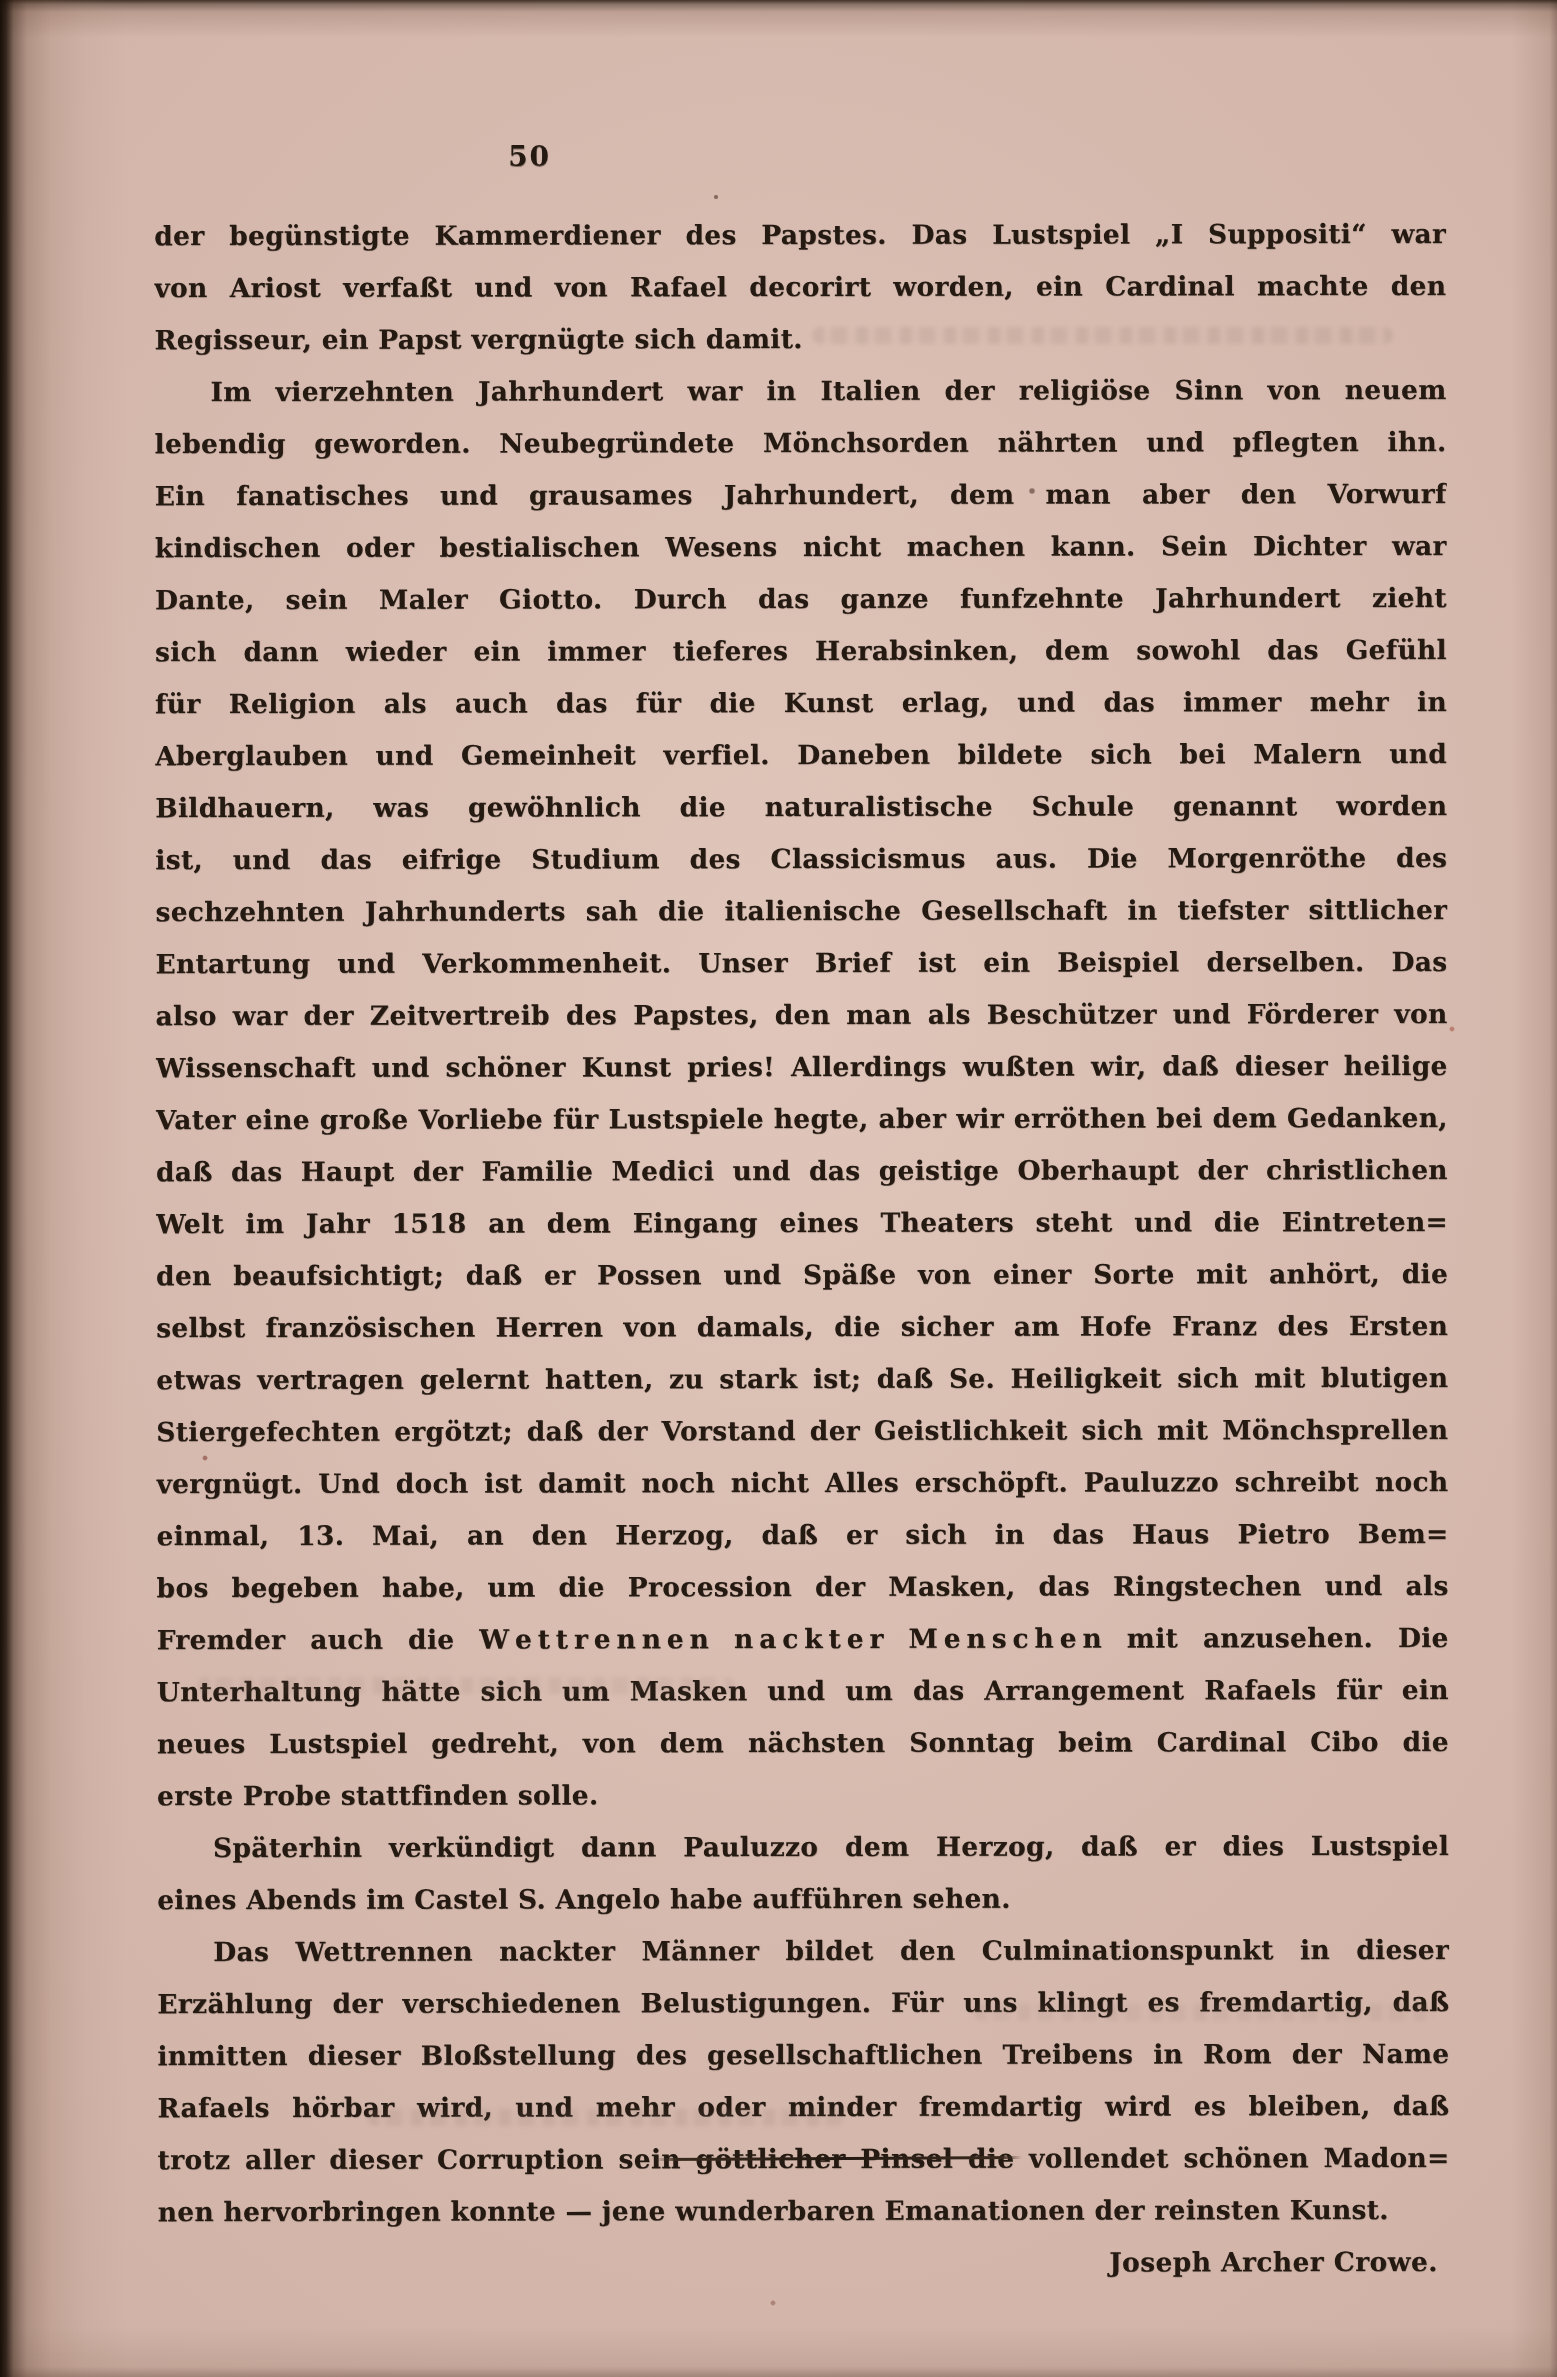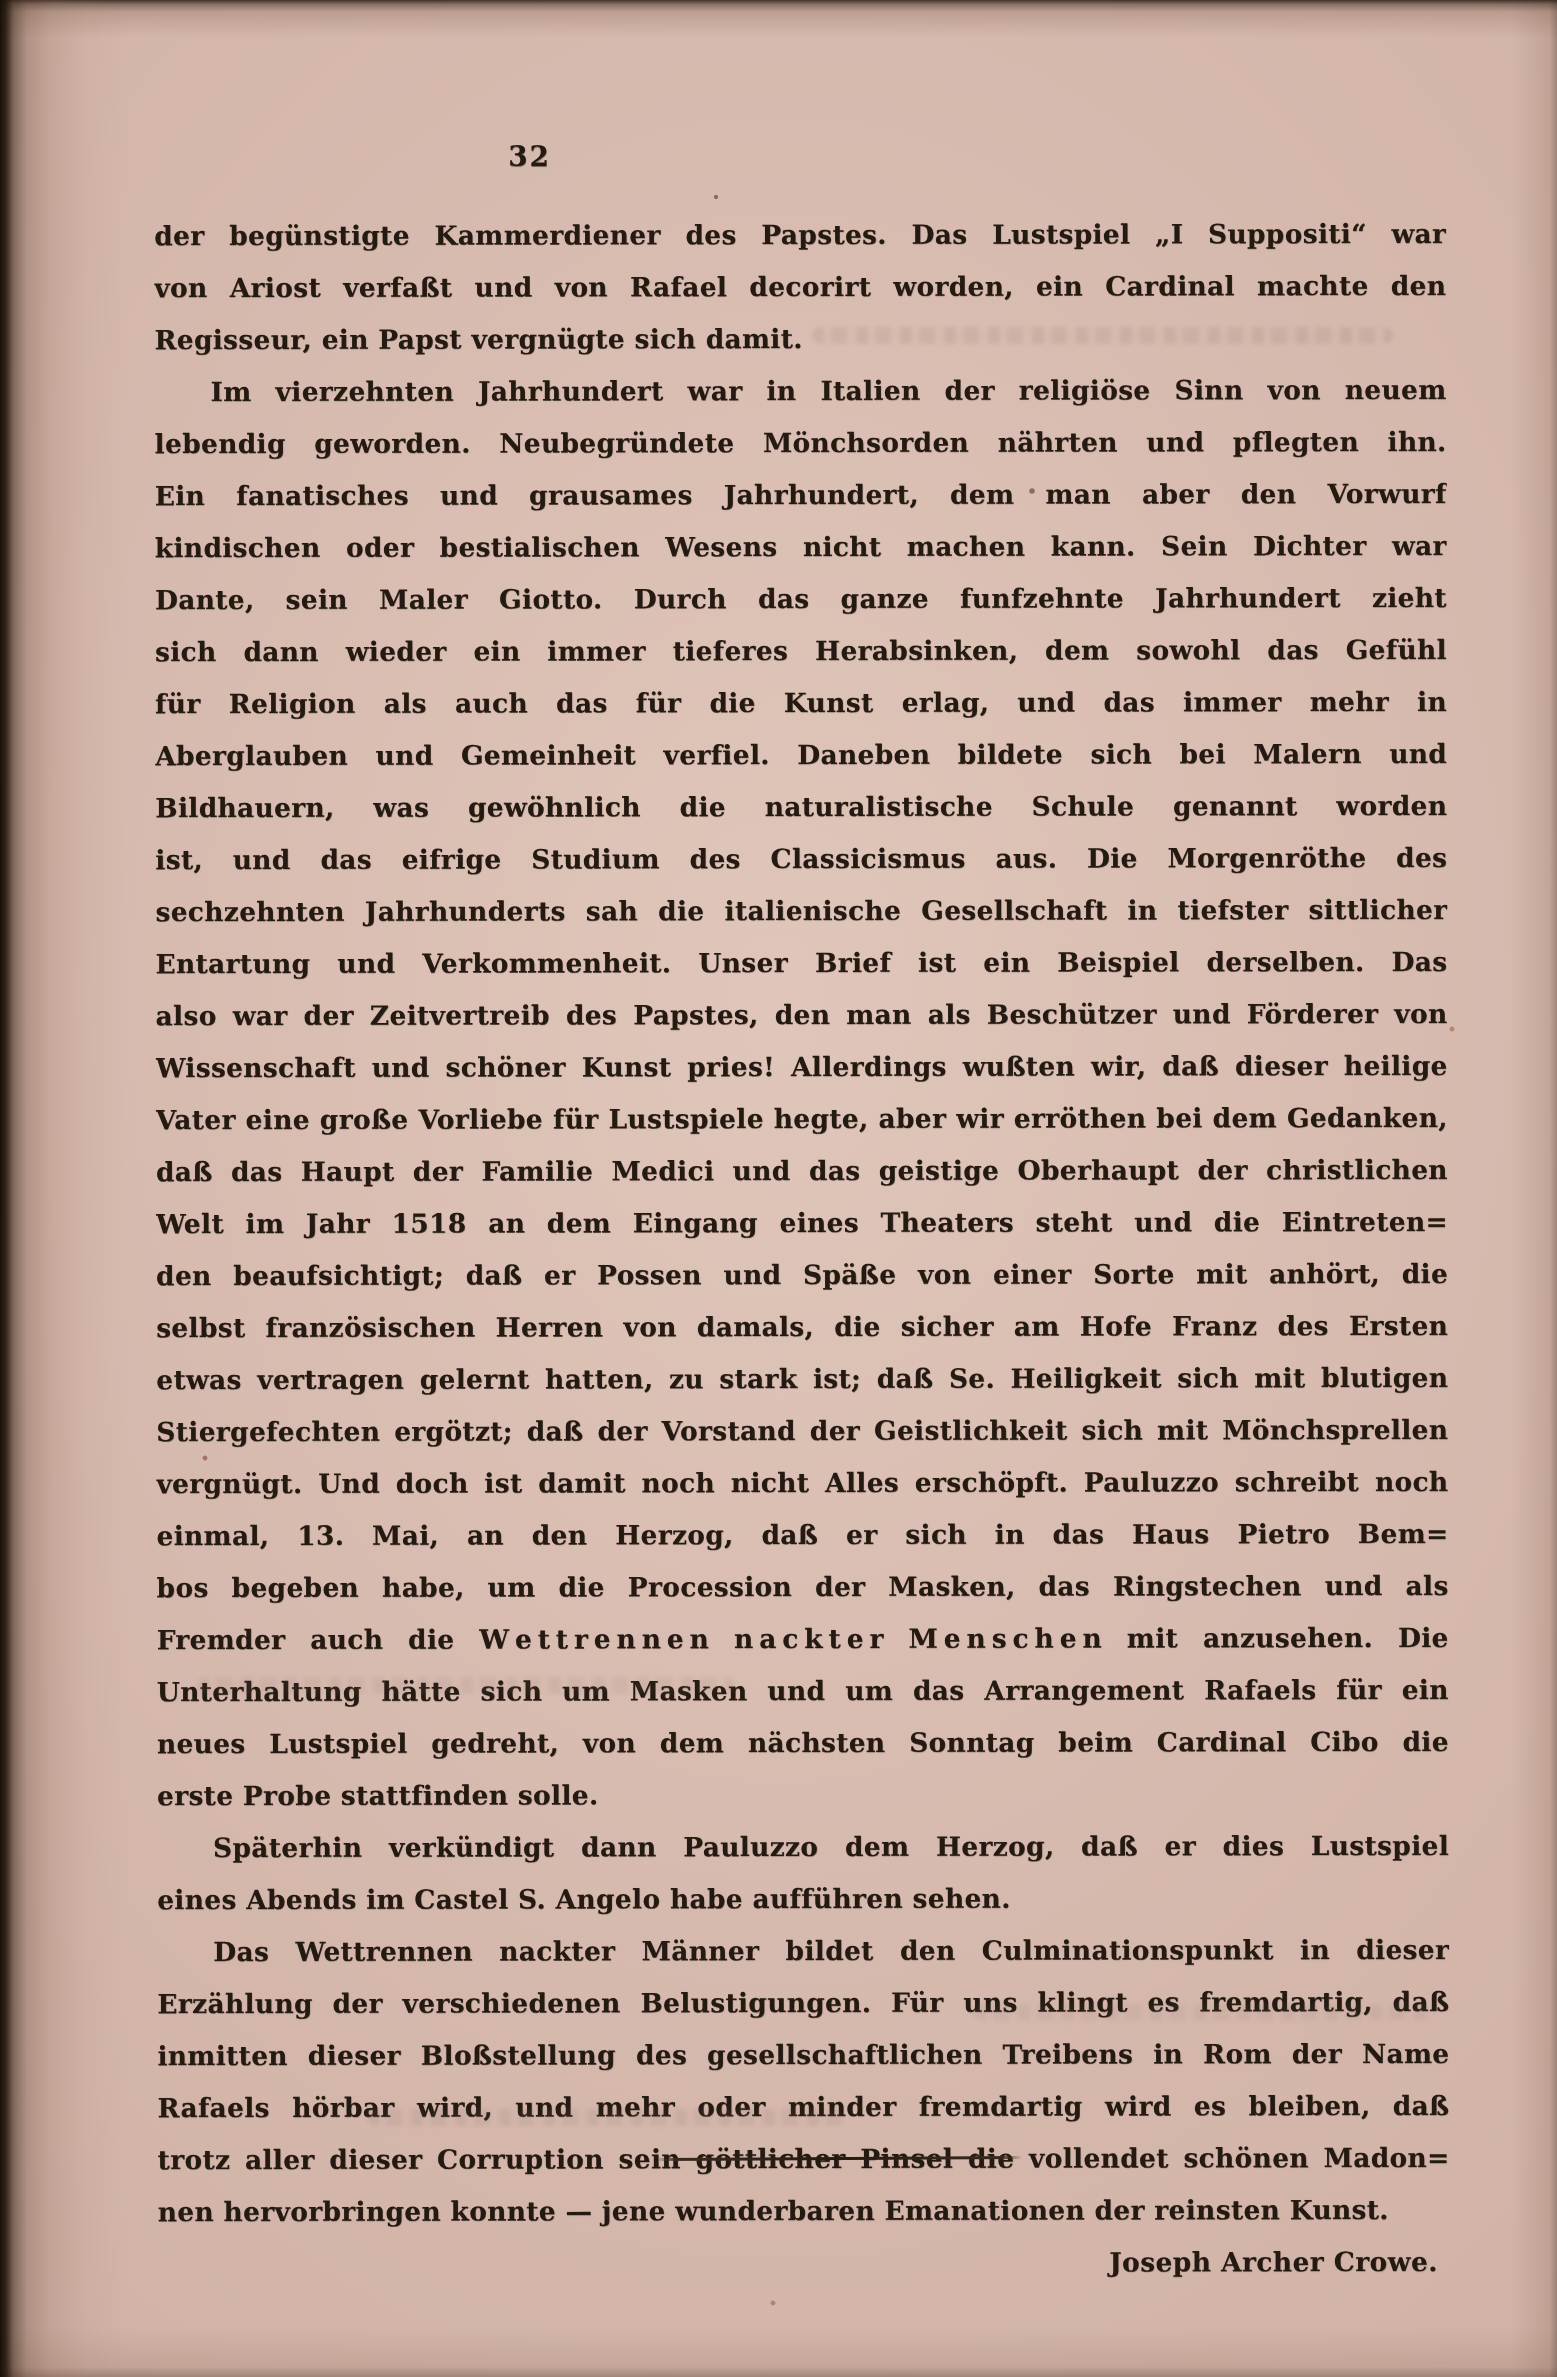--- a/index.html
+++ b/index.html
@@ -62,21 +62,21 @@
     background:repeating-linear-gradient(90deg,
       rgba(132,106,96,0.35) 0 12px, rgba(132,106,96,0.05) 12px 19px,
       rgba(132,106,96,0.3) 19px 35px, rgba(132,106,96,0.04) 35px 44px);
   }
 </style>
 </head>
 <body>
 
 <div class="scan">
 
-  <div class="pagenum">32</div>
+  <div class="pagenum">50</div>
 
   <div class="textblock">
     <div id="paras">
         <div class="para noindent">
           <div class="line">der begünstigte Kammerdiener des Papstes. Das Lustspiel „I Suppositi“ war</div>
           <div class="line">von Ariost verfaßt und von Rafael decorirt worden, ein Cardinal machte den</div>
           <div class="line plast">Regisseur, ein Papst vergnügte sich damit.</div>
         </div>
         <div class="para">
           <div class="line">Im vierzehnten Jahrhundert war in Italien der religiöse Sinn von neuem</div>

